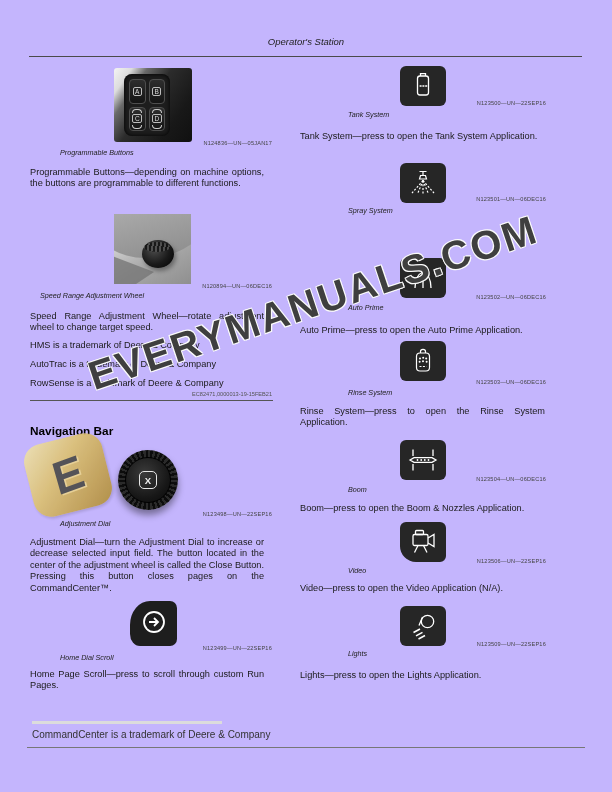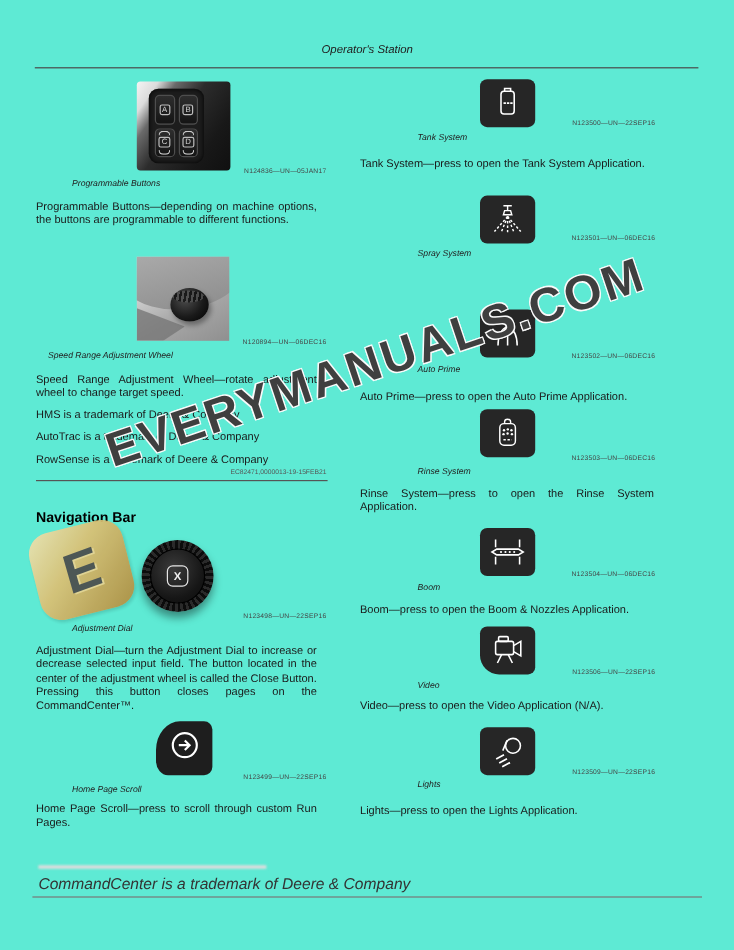--- a/index.html
+++ b/index.html
@@ -1,29 +1,29 @@
 <!DOCTYPE html>
 <html><head>
 <meta charset="utf-8">
 <style>
   * { margin:0; padding:0; box-sizing:border-box; }
   html,body { background:#888; }
   .page {
     position:relative; width:612px; height:792px; margin:0 auto;
-    background:#5eead4; overflow:hidden;
+    background:#c4b5fd; overflow:hidden;
     font-family:"Liberation Sans", sans-serif; color:#1c1c1c;
   }
   .abs { position:absolute; }
   
   .running-header { top:36px; left:0; width:612px; text-align:center;
     font-style:italic; font-size:9.5px; color:#222; }
   .header-rule { top:56px; left:29px; width:553px; height:1.4px; background:#4a4a4a; }
   .footer-microprint { top:721px; left:32px; width:190px; height:3px;
     background:#dcdcdc; filter:blur(.7px); }
-  .footnote { top:729px; left:32px; font-style:italic; font-size:13px; color:#333; }
+  .footnote { top:729px; left:32px; font-size:10px; color:#333; }
   .footer-rule { top:747px; left:27px; width:558px; height:1px; background:#777; }
   .page-number { top:752px; left:0; width:612px; text-align:center;
     font-weight:bold; font-size:11.5px; color:#111; }
   
   .para { font-size:9.2px; line-height:11.4px; text-align:justify; color:#1a1a1a; }
   .lpara { left:30px; width:234px; }
   .rpara { left:300px; width:245px; }
   .tmline { left:30px; font-size:9.2px; color:#1a1a1a; }
   .imgid { font-size:5.6px; color:#444; letter-spacing:.2px; }
   .figcap { font-style:italic; font-size:7.2px; color:#222; text-align:left; }
@@ -156,21 +156,21 @@
 
   <div class="abs homescroll">
     <span>
       <svg width="28" height="28" viewBox="0 0 28 28" fill="none" stroke="#fff" stroke-width="1.8">
         <circle cx="14" cy="14" r="10"></circle>
         <path d="M9,14 h8 M14,10 l4,4 l-4,4"></path>
       </svg>
     </span>
   </div>
   <div class="abs imgid" style="top:645px;left:146px;width:126px;text-align:right;">N123499—UN—22SEP16</div>
-  <div class="abs figcap" style="top:653px;left:60px;width:186px;">Home Page Scroll</div>
+  <div class="abs figcap" style="top:653px;left:60px;width:186px;">Home Dial Scroll</div>
 
   <div class="abs para lpara" style="top:669px;">Home Page Scroll—press to scroll through custom Run Pages.</div>
 
   <div class="abs tile" style="left:400px;top:66px;">
     <span>
       <svg width="46" height="40" viewBox="0 0 46 40" fill="none" stroke="#fff" stroke-width="1.3">
         <path d="M20.5,10 v-2.3 h5 v2.3"></path>
         <rect x="17.5" y="10" width="11" height="19" rx="2.5"></rect>
         <path d="M19.6,20 h2 M22.4,20 h2 M25.2,20 h2" stroke-width="1.5"></path>
       </svg>

